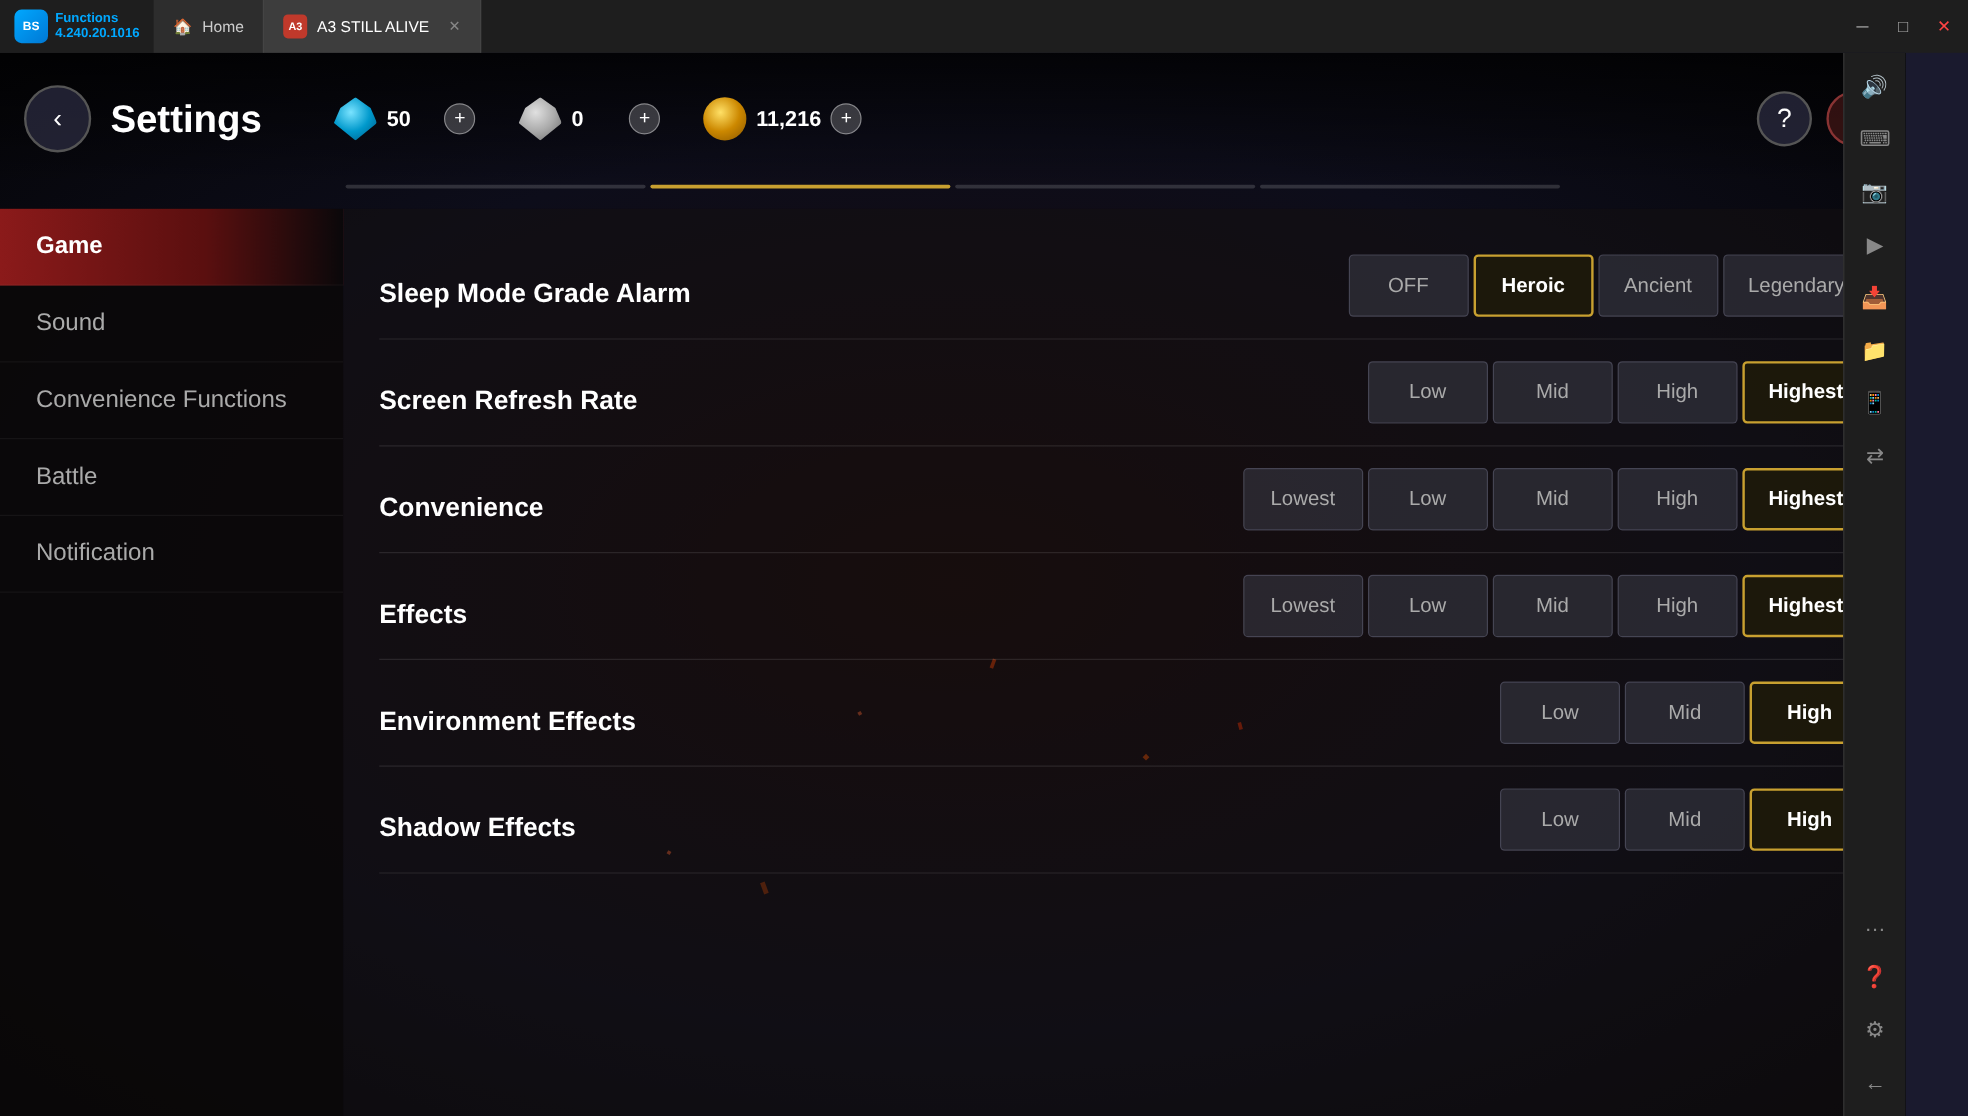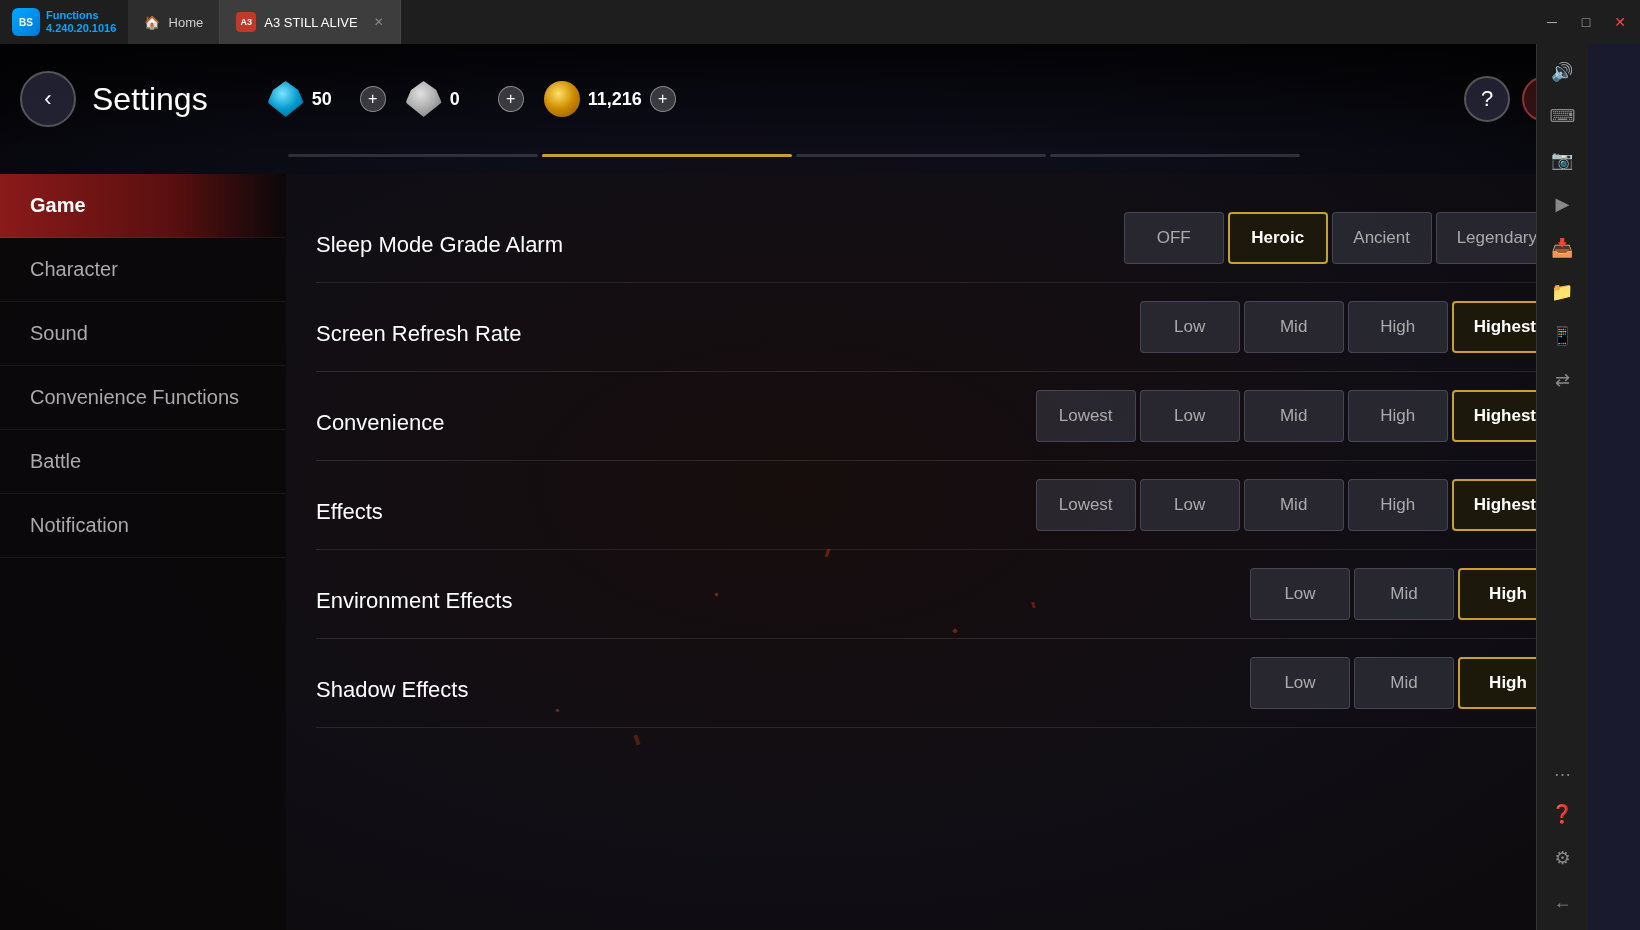--- a/index.html
+++ b/index.html
@@ -176,27 +176,27 @@
       align-items: center;
       justify-content: center;
       color: white;
       font-size: 22px;
       cursor: pointer;
       margin-right: 16px;
     }
     .settings-title {
       color: white;
       font-size: 32px;
-      font-weight: normal;
+      font-weight: bold;
       margin-right: 40px;
     }
     .currency-bar {
       display: flex;
       align-items: flex-end;
-      gap: 20px;
+      gap: 36px;
       margin-left: 20px;
     }
     .currency-item {
       display: flex;
       align-items: center;
       gap: 8px;
     }
     .currency-icon {
       width: 36px;
       height: 36px;
@@ -325,21 +325,21 @@
       align-items: center;
       padding: 18px 0;
       border-bottom: 1px solid rgba(255,255,255,0.1);
     }
     .setting-label-group {
       flex: 0 0 360px;
     }
     .setting-label {
       color: white;
       font-size: 22px;
-      font-weight: 400;
+      font-weight: 700;
       margin-top: 13px;
     }
     .setting-desc {
       color: #888;
       font-size: 14px;
       margin-top: 4px;
       max-width: 340px;
       line-height: 1.4;
     }
     .setting-options {
@@ -436,23 +436,20 @@
   <div class="tab-nav">
     <div class="tab-nav-item"></div>
     <div class="tab-nav-item active-tab"></div>
     <div class="tab-nav-item"></div>
     <div class="tab-nav-item"></div>
   </div>
 
   <div class="left-sidebar">
     <div class="sidebar-item active">
       <span>Game</span>
-    </div>
-    <div class="sidebar-item">
-      <span>Character</span>
     </div>
     <div class="sidebar-item">
       <span>Sound</span>
     </div>
     <div class="sidebar-item">
       <span>Convenience Functions</span>
     </div>
     <div class="sidebar-item">
       <span>Battle</span>
     </div>

